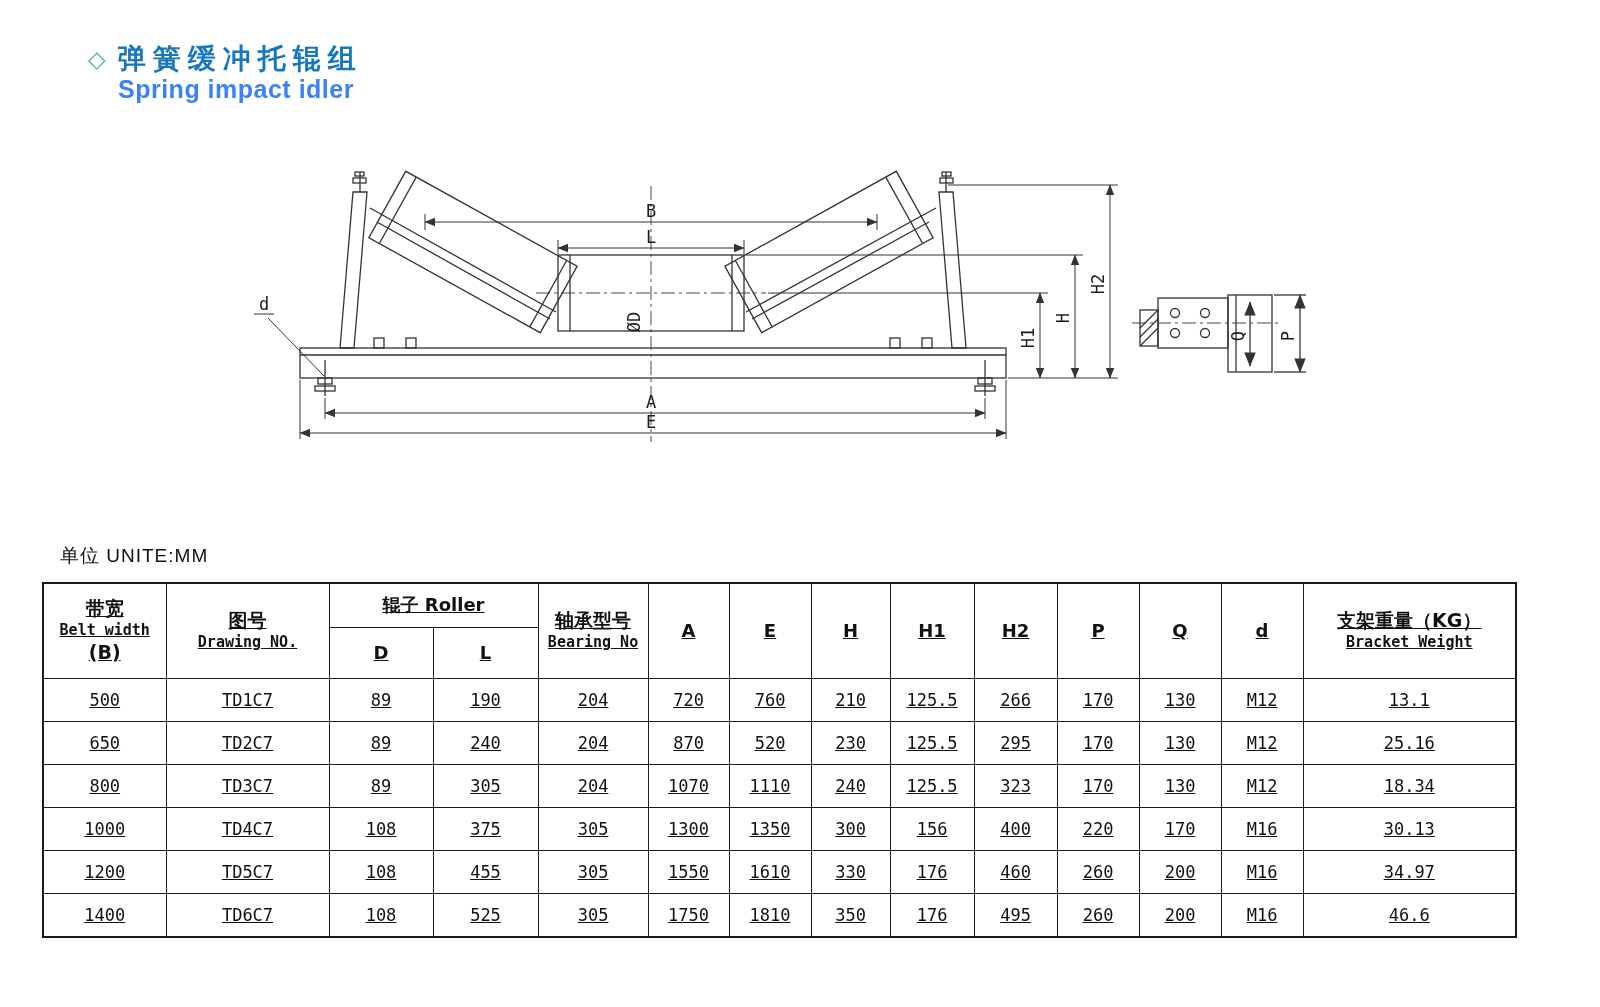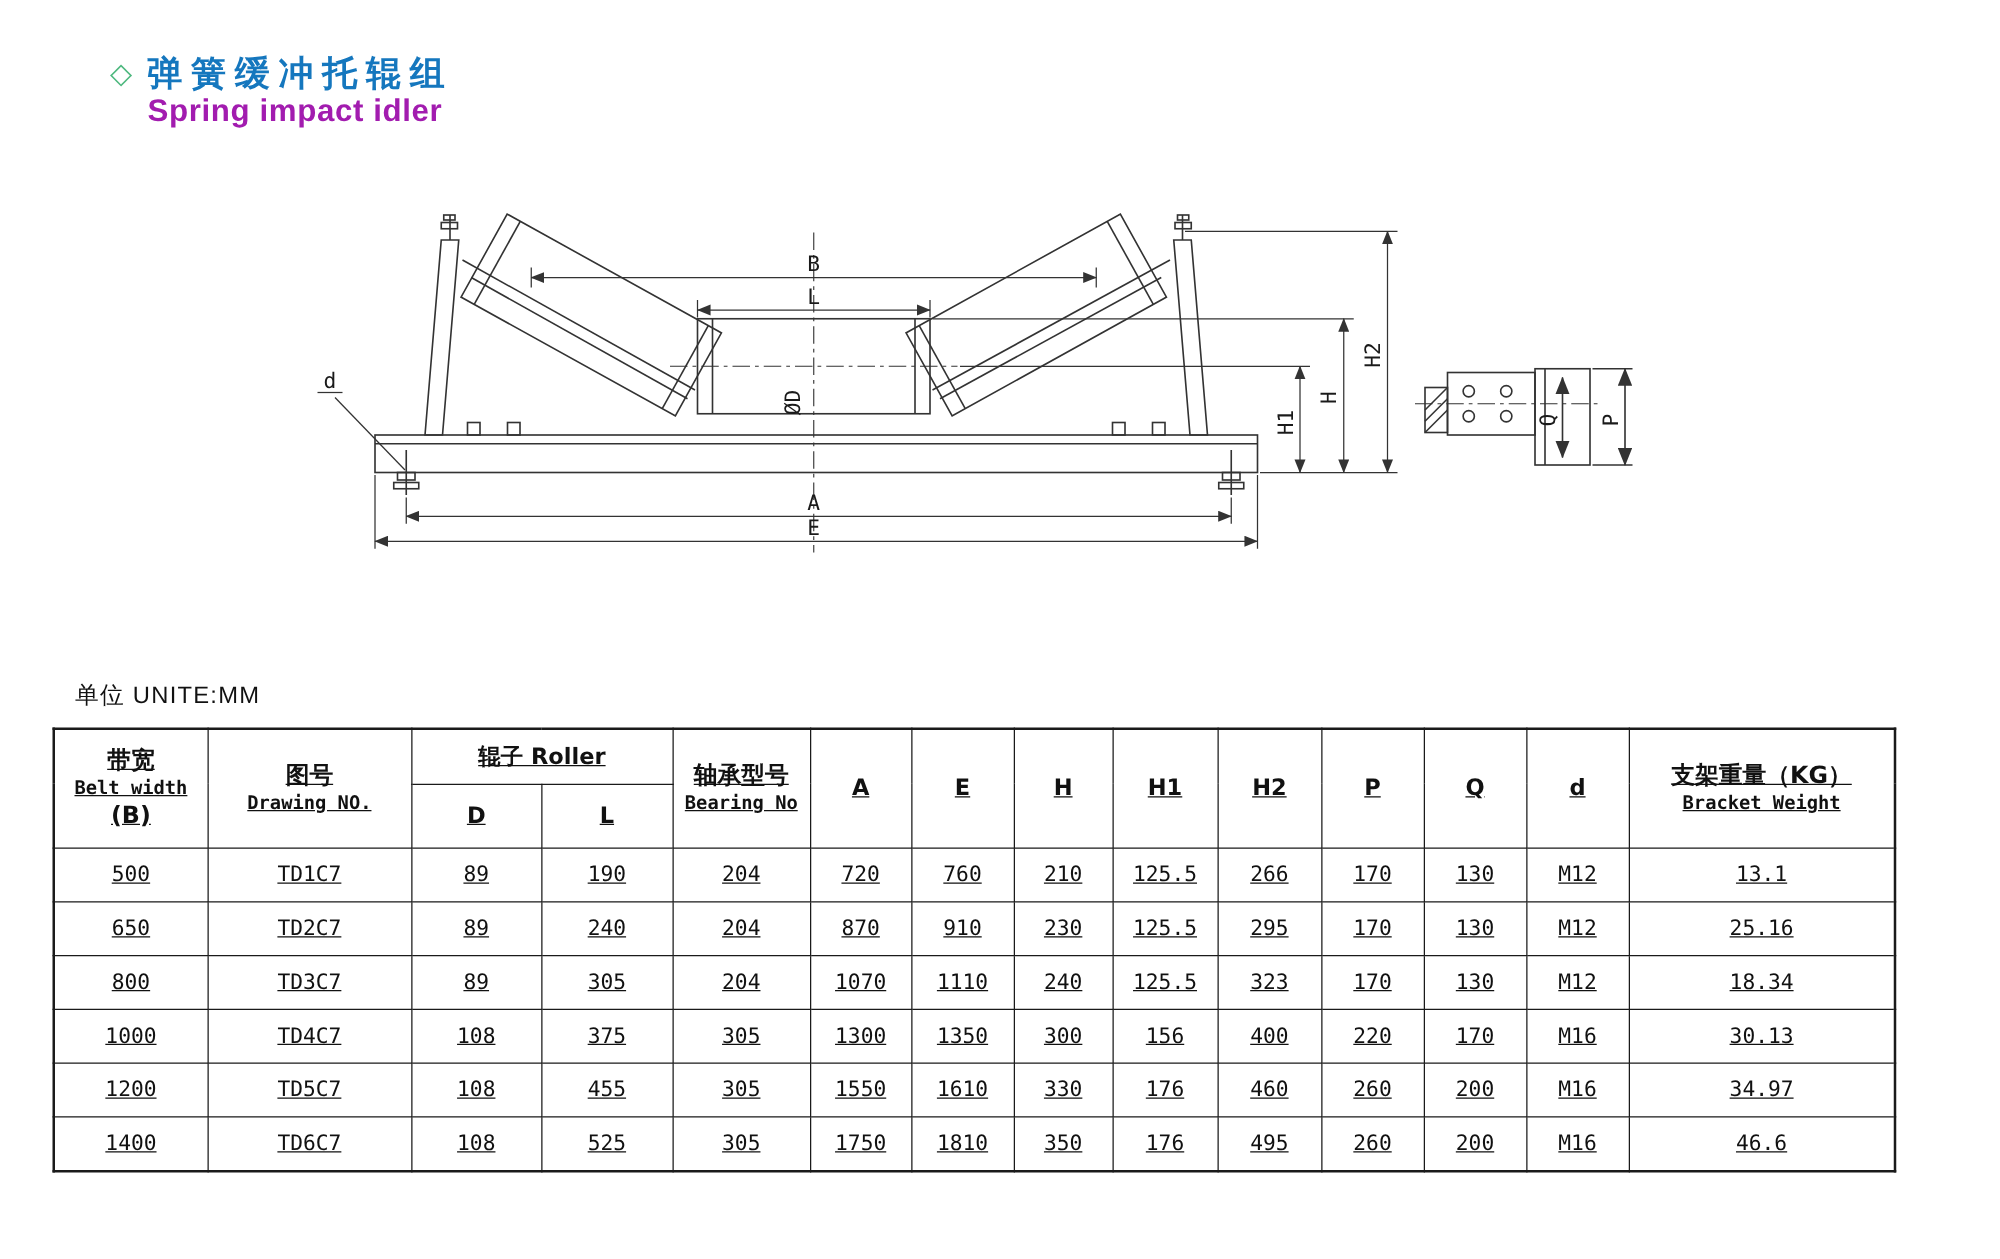--- a/index.html
+++ b/index.html
@@ -1,21 +1,21 @@
 <!DOCTYPE html>
 <html><head>
 <meta charset="utf-8">
 <style>
   html,body{margin:0;padding:0;background:#ffffff;}
   body{width:1600px;height:1007px;position:relative;font-family:"DejaVu Sans",sans-serif;color:#111;overflow:hidden;}
 
   .title-block{position:absolute;left:88px;top:44px;}
   .title-zh{display:flex;align-items:center;gap:12px;font-size:28px;font-weight:bold;color:#1577be;letter-spacing:7px;line-height:1.1;}
   .diamond{color:#4db87e;font-size:23px;letter-spacing:0;font-weight:normal;}
-  .title-en{margin-left:30px;font-size:25px;font-weight:bold;color:#a21caf;letter-spacing:0.5px;line-height:1.15;font-family:"Liberation Sans","DejaVu Sans",sans-serif;}
+  .title-en{margin-left:30px;font-size:25px;font-weight:bold;color:#3b82f6;letter-spacing:0.5px;line-height:1.15;font-family:"Liberation Sans","DejaVu Sans",sans-serif;}
 
   .drawing{position:absolute;left:240px;top:130px;}
 
   .unit-label{position:absolute;left:60px;top:543px;font-size:19px;letter-spacing:1px;font-family:Liberation Sans, sans-serif;}
 
   table.spec{position:absolute;left:42px;top:582px;width:1473px;border-collapse:collapse;table-layout:fixed;border:2.5px solid #1a1a1a;text-decoration:underline;}
   table.spec th,table.spec td{border:1.5px solid #1a1a1a;text-align:center;vertical-align:middle;padding:0;}
   table.spec thead tr.r1{height:44px;}
   table.spec thead tr.r2{height:51px;}
   table.spec tbody td{height:42px;font-size:17px;font-family:"DejaVu Sans Mono","DejaVu Sans",monospace;}
@@ -244,21 +244,21 @@
       <td class="small">M12</td>
       <td>13.1</td>
     </tr>
     <tr>
       <td>650</td>
       <td>TD2C7</td>
       <td>89</td>
       <td>240</td>
       <td>204</td>
       <td>870</td>
-      <td>910</td>
+      <td>520</td>
       <td>230</td>
       <td>125.5</td>
       <td>295</td>
       <td>170</td>
       <td>130</td>
       <td class="small">M12</td>
       <td>25.16</td>
     </tr>
     <tr>
       <td>800</td>

